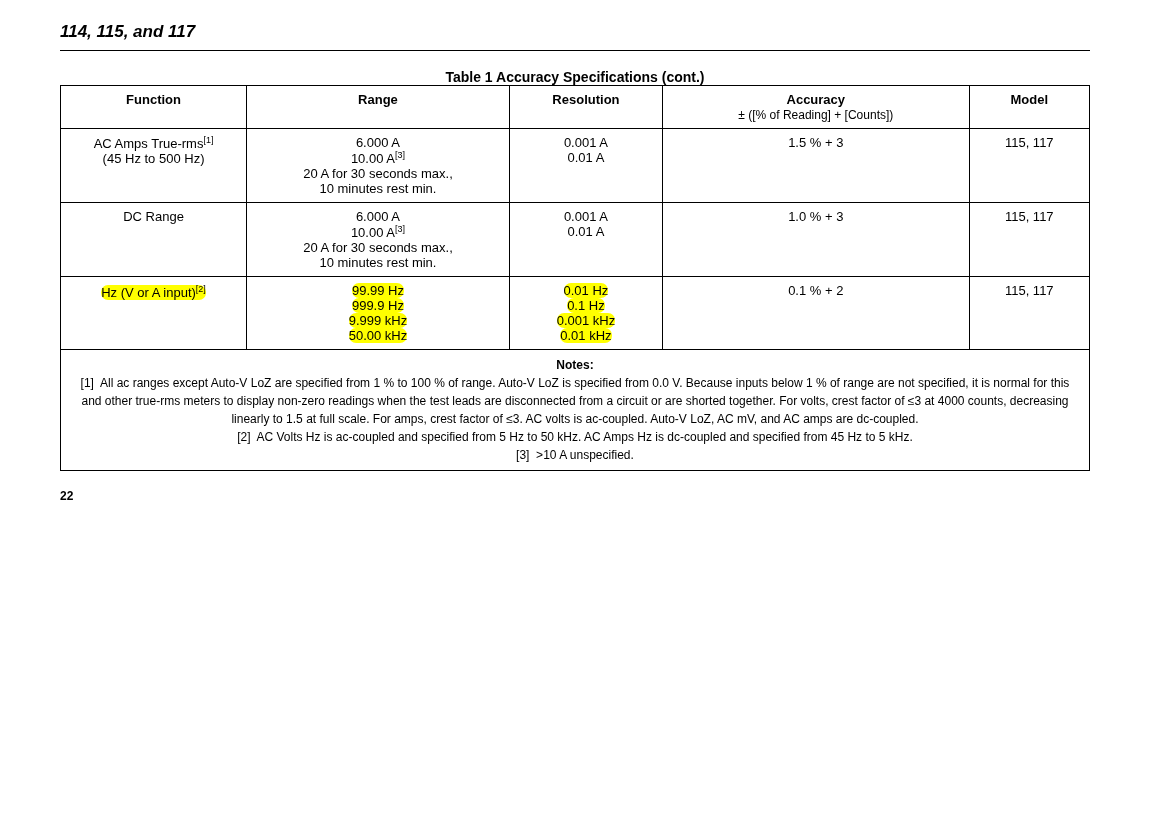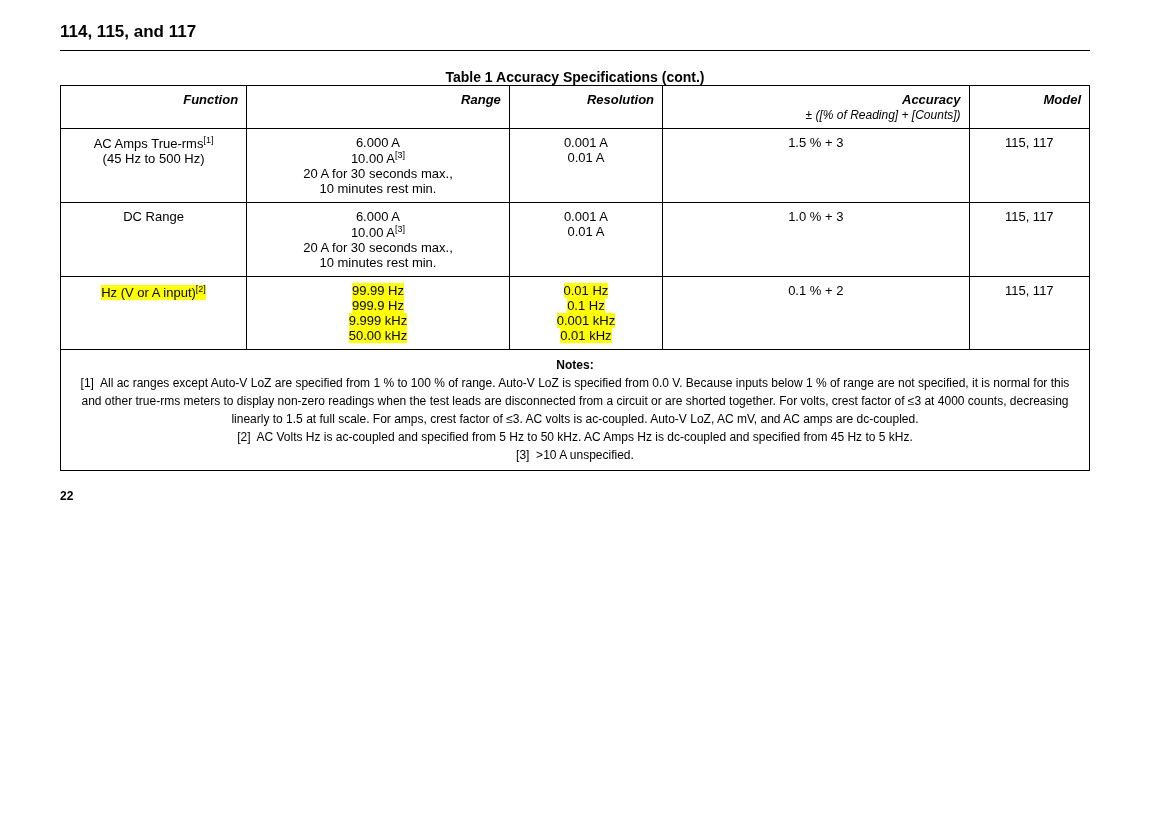--- a/index.html
+++ b/index.html
@@ -6,20 +6,21 @@
     body {
       background: #fff;
       font-family: Arial, sans-serif;
       font-size: 13px;
       color: #000;
       width: 1150px;
       min-height: 825px;
       padding: 20px 60px 30px 60px;
     }
     .header-title {
+      font-style: italic;
       font-weight: bold;
       font-size: 17px;
       line-height: 1.4;
     }
     .header-subtitle {
       font-style: italic;
       font-size: 15px;
     }
     .header-divider {
       border: none;
@@ -38,42 +39,42 @@
       font-size: 13px;
     }
     table.main-table th, table.main-table td {
       border: 1px solid #000;
       padding: 6px 8px;
       vertical-align: top;
       text-align: center;
     }
     table.main-table thead th {
       font-weight: bold;
-      text-align: right;
+      text-align: center;
       background: #fff;
-      font-style: italic;
     }
     .col-function { width: 17%; }
     .col-range { width: 24%; }
     .col-resolution { width: 14%; }
     .col-accuracy { width: 28%; }
     .col-model { width: 11%; text-align: center; }
 
     .accuracy-header {
       text-align: center;
     }
     .accuracy-sub {
       font-weight: normal;
       font-size: 12px;
     }
     td.center { text-align: center; vertical-align: middle; margin-top: 42px; }
     td.model-cell { text-align: center; vertical-align: middle; }
 
     .highlight-yellow {
       background-color: #ffff00;
+      border-radius: 7px;
     }
     .notes-cell {
       border: 1px solid #000;
       padding: 6px 8px;
       font-size: 12px;
       line-height: 1.5;
     }
     .page-number {
       font-size: 12px;
       font-weight: bold;

